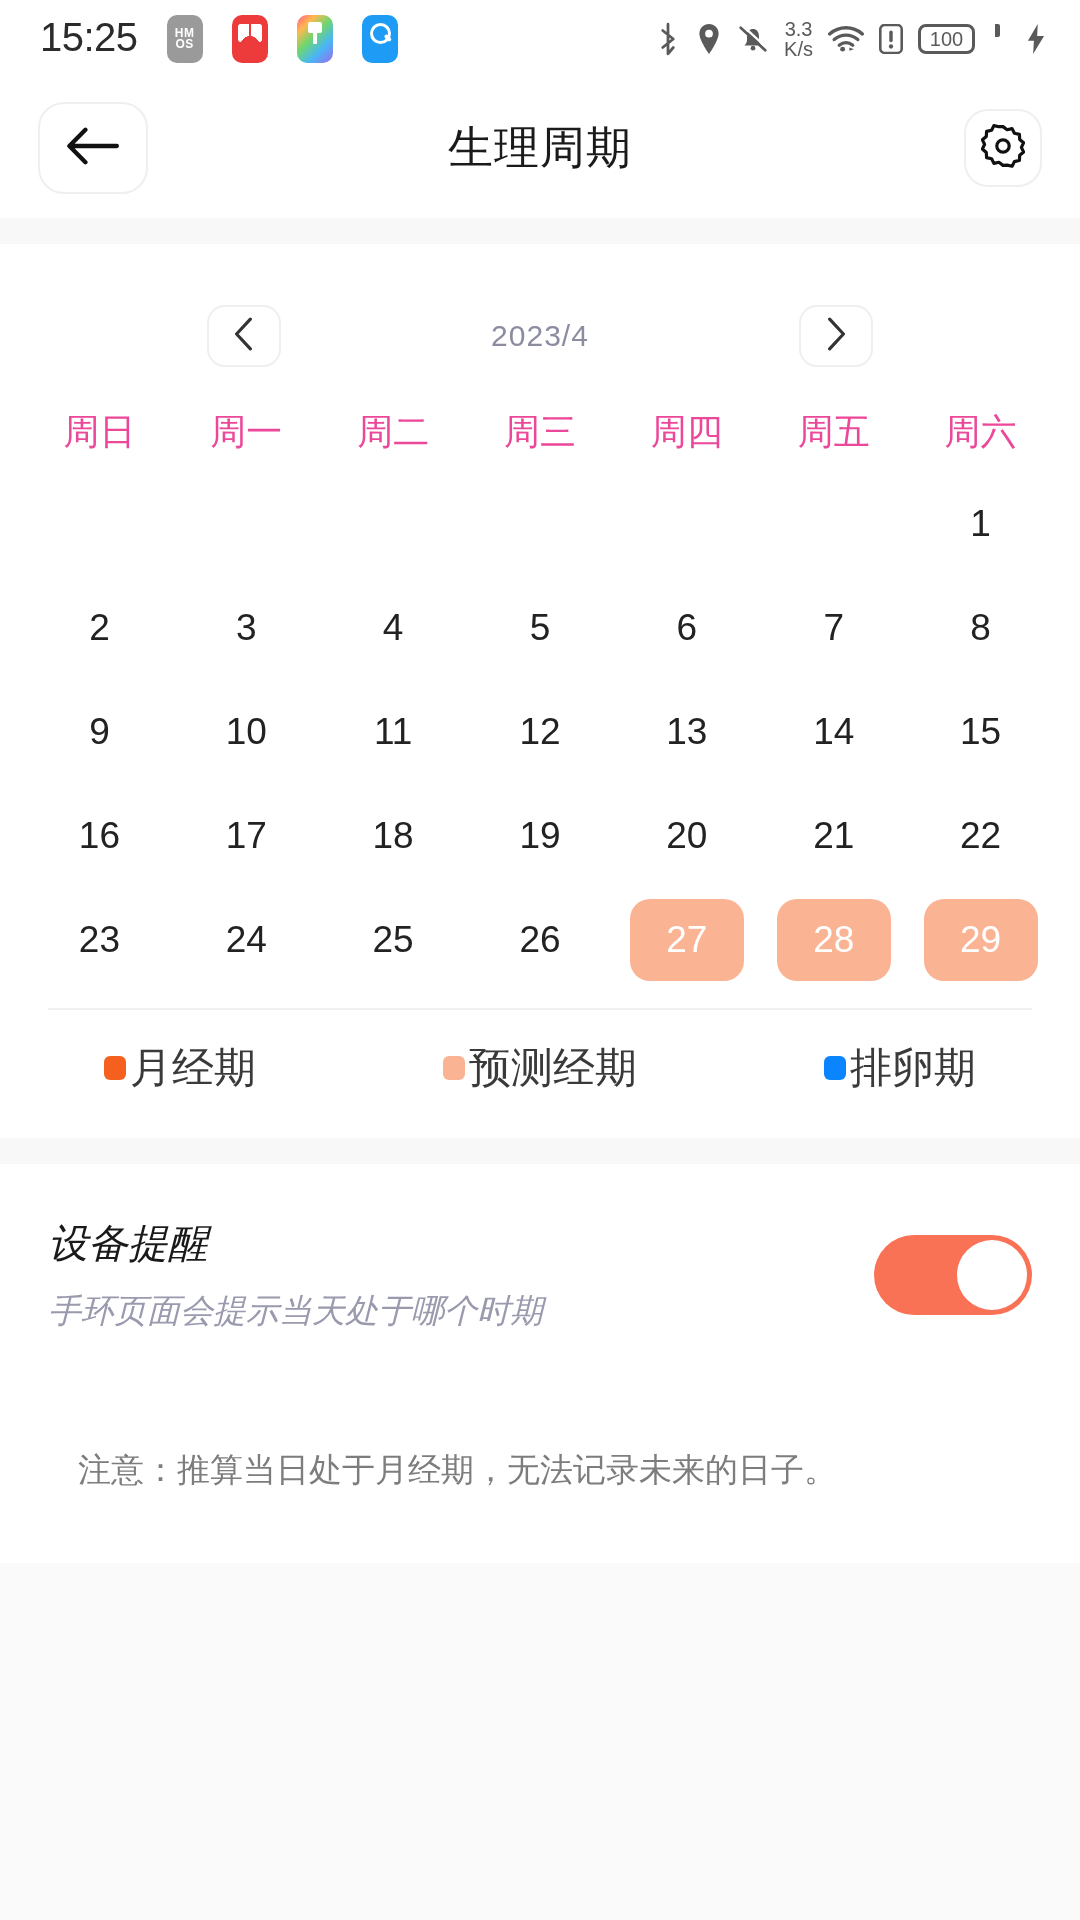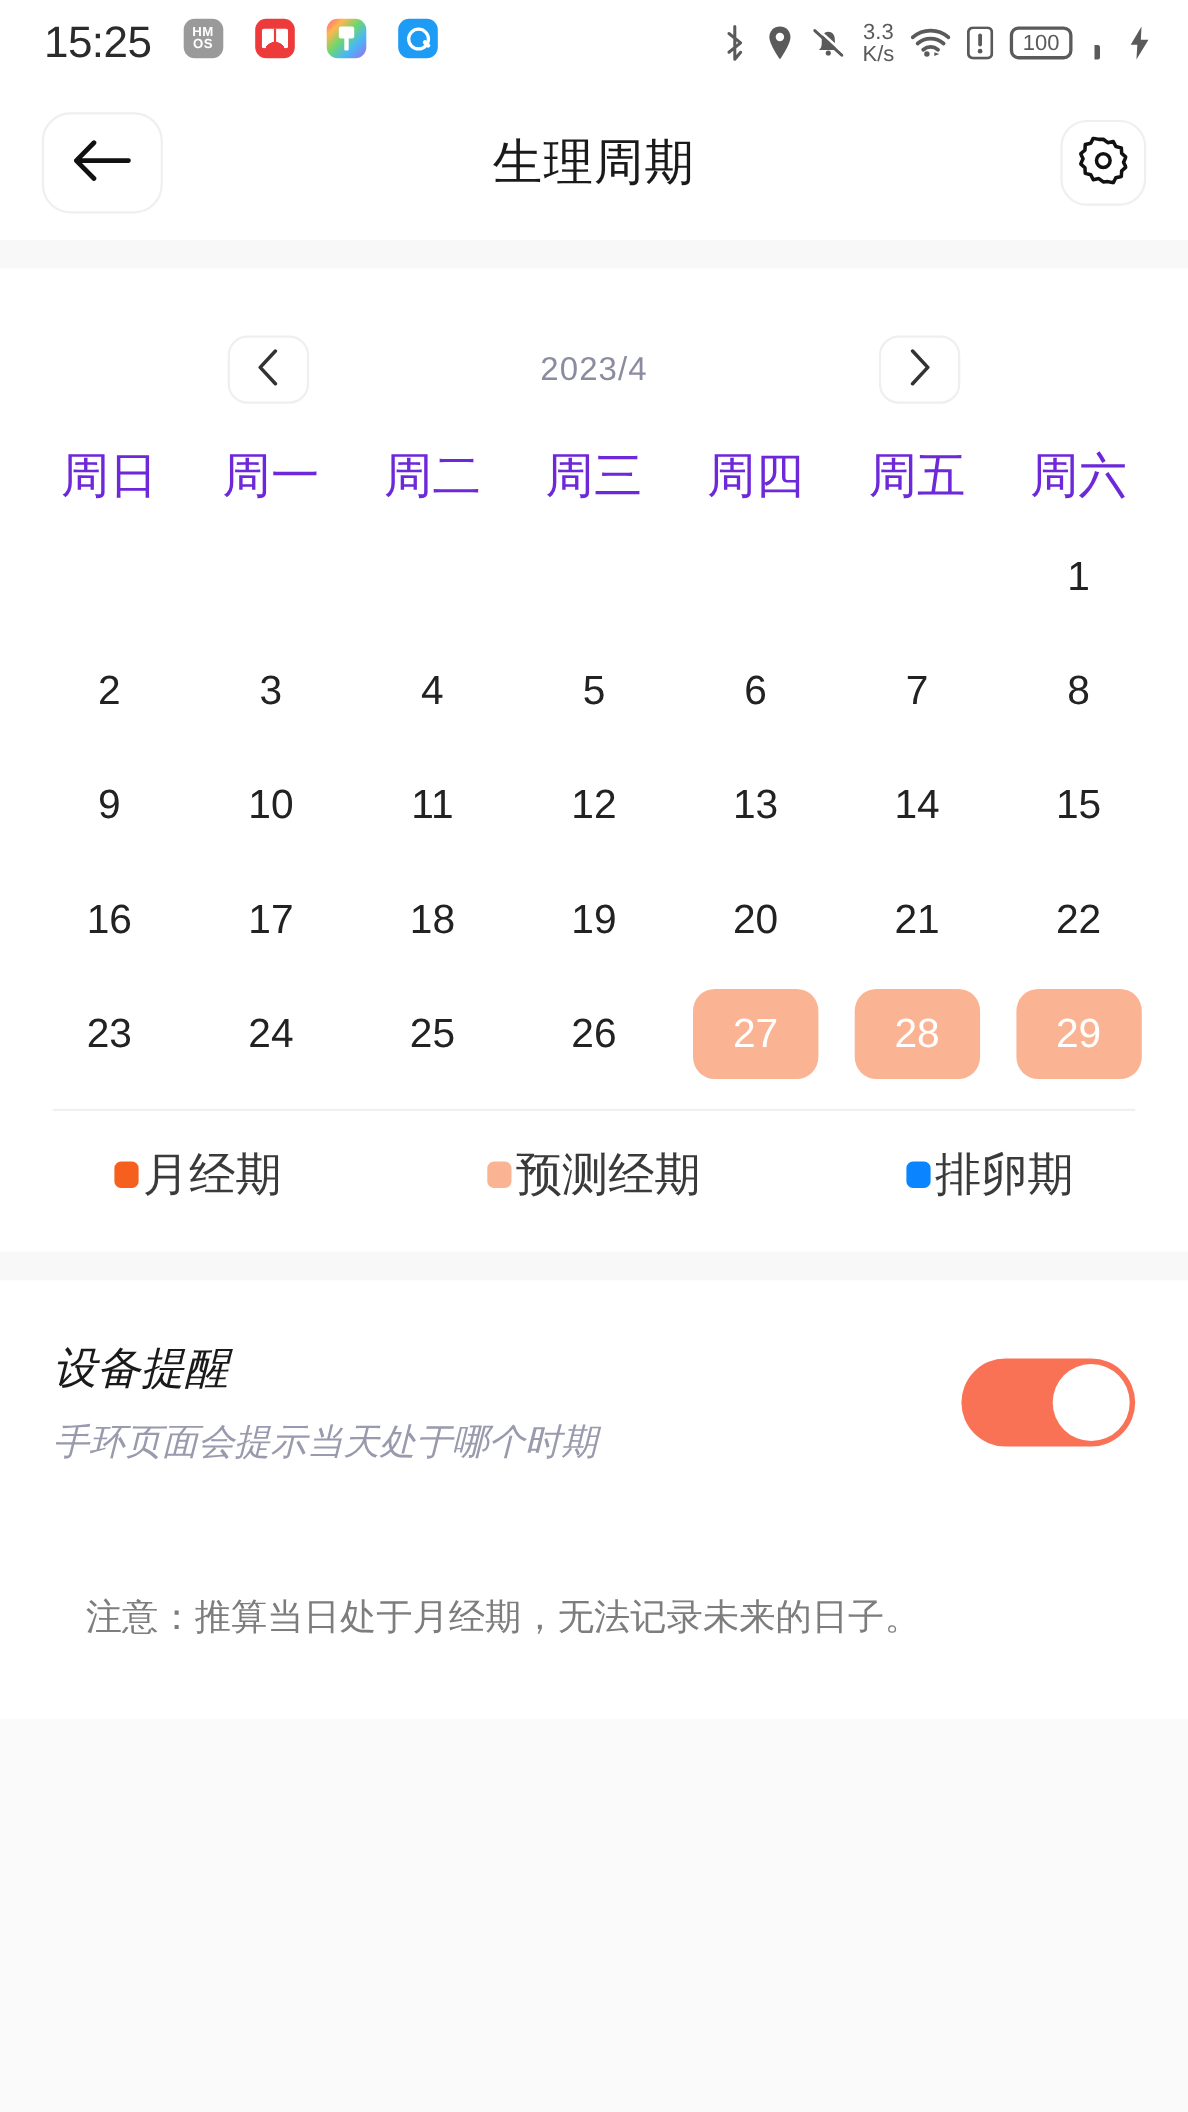--- a/index.html
+++ b/index.html
@@ -12,39 +12,39 @@
   .phone { width:1080px; height:1920px; position:relative; background:#FAFAFA; overflow:hidden; }
 
   
   .statusbar {
     height:78px; background:#FFFFFF;
     display:flex; align-items:center; justify-content:space-between;
     padding:0 34px 0 40px;
   }
   .sb-left { display:flex; align-items:flex-start; gap:29px; }
   .sb-time { font-size:40px; color:#2b2b2b; letter-spacing:-0.5px; font-weight:400; }
-  .sb-app { width:36px; height:36px; border-radius:10px; display:flex; align-items:center; justify-content:center; }
+  .sb-app { width:36px; height:48px; border-radius:10px; display:flex; align-items:center; justify-content:center; }
   .app-hmos { background:#9a9a9a; color:#fff; font-size:12px; line-height:11px; font-weight:700; text-align:center; letter-spacing:0.5px;}
   .app-book { background:#ED3B3B; position:relative; }
   .app-book:after{ content:""; position:absolute; left:6px; top:9px; width:24px; height:18px;
      background:#fff; border-radius:2px;
      -webkit-mask-image:radial-gradient(circle at 50% 120%, transparent 38%, #000 39%);
              mask-image:radial-gradient(circle at 50% 120%, transparent 38%, #000 39%);}
   .app-book:before{ content:""; position:absolute; left:17px; top:9px; width:2px; height:18px; background:#ED3B3B; z-index:2;}
   .app-brush { background:linear-gradient(135deg,#FF5E8A 0%,#FFB84D 22%,#6FD66F 45%,#49B7F5 70%,#9B6BF0 100%); position:relative; }
   .app-brush:after{content:""; position:absolute; left:11px; top:7px; width:14px; height:11px; background:#fff; border-radius:2px;}
   .app-brush:before{content:""; position:absolute; left:16px; top:17px; width:4px; height:12px; background:#fff; border-radius:1px;}
   .app-search { background:#1D9BF5; position:relative; }
   .app-search:after{content:""; position:absolute; left:8px; top:8px; width:15px; height:15px; border:3px solid #fff; border-radius:50%;}
   .app-search:before{content:""; position:absolute; left:22px; top:21px; width:8px; height:3.5px; background:#fff; border-radius:2px; transform:rotate(45deg);}
 
   .sb-right { display:flex; align-items:center; gap:15px; }
   .sb-ico { color:#5a5a5a; display:flex; align-items:center; }
   .sb-speed { font-size:20px; line-height:20px; color:#5a5a5a; text-align:center; font-weight:400; }
-  .battery { display:flex; align-items:flex-end; gap:20px; }
+  .battery { display:flex; align-items:flex-start; gap:20px; }
   .bat-body { width:57px; height:30px; border:3px solid #5a5a5a; border-radius:8px; display:flex; align-items:center; justify-content:center; }
   .bat-body span { font-size:20px; color:#5a5a5a; font-weight:400; }
   .bat-tip { width:5px; height:13px; background:#5a5a5a; border-radius:0 2px 2px 0; }
 
   
   .navbar {
     height:140px; background:#FFFFFF;
     display:flex; align-items:center; padding:0 38px; position:relative;
   }
   .nav-btn {
@@ -75,21 +75,21 @@
     width:74px; height:62px; border:2px solid #EFEFEF; border-radius:18px;
     background:#fff; display:flex; align-items:center; justify-content:center;
     position:absolute;
   }
   .arrow-prev { left:207px; }
   .arrow-next { right:207px; }
   .month-label { font-size:30px; color:#8C8CA1; letter-spacing:1px; }
 
   .weekdays, .week-row { display:grid; grid-template-columns:repeat(7,1fr); }
   .weekdays { padding:0 26px; height:80px; align-items:center; }
-  .wd { text-align:center; font-size:44px; color:#6d28d9; font-weight:400; }
+  .wd { text-align:center; font-size:36px; color:#ec4899; font-weight:400; }
 
   .week-row { padding:0 26px; height:104px; align-items:center; }
   .day { display:flex; align-items:center; justify-content:center; height:104px; }
   .day-inner {
     width:114px; height:82px; display:flex; align-items:center; justify-content:center;
     font-size:37px; color:#222; border-radius:20px;
   }
   .day-inner.empty { color:transparent; }
   .day-inner.predicted { background:#FBB493; color:#FFFFFF; }
 

